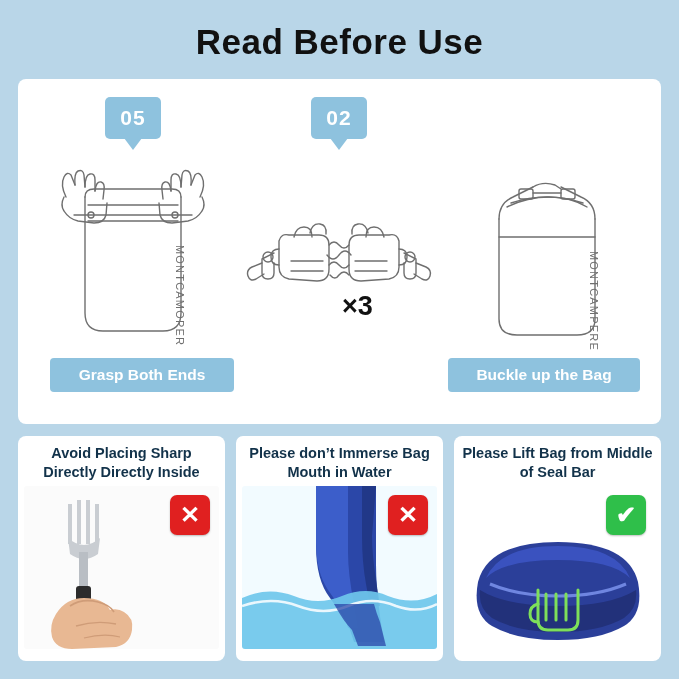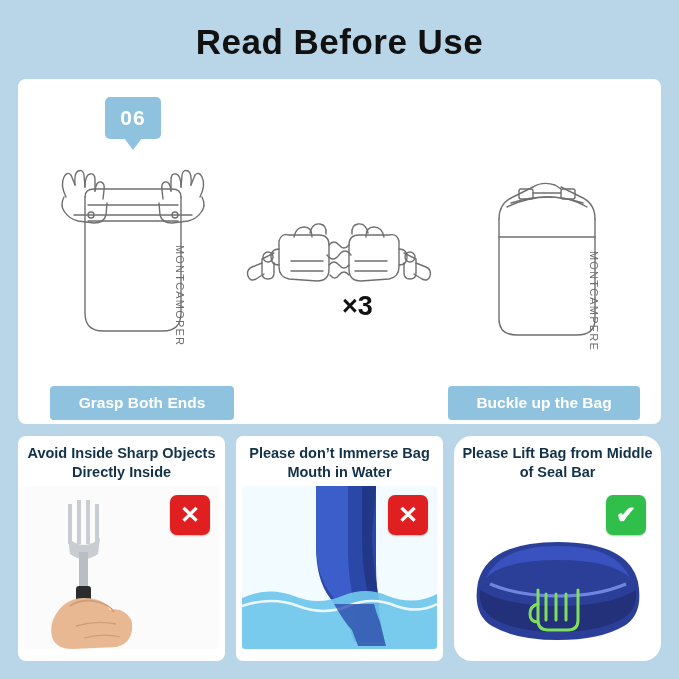--- a/index.html
+++ b/index.html
@@ -99,21 +99,20 @@
     font-weight: bold;
     font-size: 15.5px;
     line-height: 1.25;
     text-align: center;
     border-radius: 4px;
     box-sizing: border-box;
     display: flex;
     align-items: center;
     justify-content: center;
     padding: 6px 6px;
-    margin-top: 28px;
   }
   .cap-1 {
     left: 22px; top: 279px; width: 184px; height: 34px;
   }
   .cap-2 {
     left: 7px; top: 279px; width: 198px; height: 56px;
   }
   .cap-3 {
     left: 7px; top: 279px; width: 192px; height: 34px; text-align: center;
   }
@@ -137,21 +136,21 @@
     position: absolute;
     top: 0;
     width: 207px;
     height: 225px;
     background: #ffffff;
     border-radius: 8px;
     overflow: hidden;
   }
   .card-1 { left: 0; }
   .card-2 { left: 218px; border-radius: 7px; }
-  .card-3 { left: 436px; border-radius: 18px; }
+  .card-3 { left: 436px; }
   .card-title {
     height: 50px;
     padding: 4px 6px 0 6px;
     box-sizing: border-box;
     text-align: center;
     font-size: 14.5px;
     font-weight: bold;
     color: #12324a;
     line-height: 1.3;
     display: flex;
@@ -190,21 +189,21 @@
 <body>
 
 <div class="page">
 
   <div class="title">Read Before Use</div>
 
   <div class="steps-panel">
 
     <div class="step step-1">
       <div class="badge-wrap">
-        <div class="badge">06</div>
+        <div class="badge">05</div>
         <div class="badge-tail"></div>
       </div>
       <div class="illus">
         <svg width="210" height="205" viewBox="0 0 210 205">
           <g fill="none" stroke="#6f6f6f" stroke-width="1.4" stroke-linecap="round" stroke-linejoin="round">
 
             <path d="M57 52 L57 168 Q57 186 75 186 L135 186 Q153 186 153 168 L153 52"></path>
             <path d="M57 52 Q57 44 66 44 L144 44 Q153 44 153 52"></path>
 
             <path d="M60 60 L150 60"></path>
@@ -227,20 +226,24 @@
             <circle cx="63" cy="70" r="3"></circle>
             <circle cx="147" cy="70" r="3"></circle>
           </g>
           <text x="148" y="100" transform="rotate(90 148 100)" fill="#6f6f6f" font-family="Liberation Sans, sans-serif" font-size="11" letter-spacing="1.2">MONTCAMOPER</text>
         </svg>
       </div>
       <div class="caption cap-1">Grasp Both Ends</div>
     </div>
 
     <div class="step step-2">
+      <div class="badge-wrap">
+        <div class="badge">02</div>
+        <div class="badge-tail"></div>
+      </div>
       <div class="illus">
         <svg width="210" height="205" viewBox="0 0 210 205">
           <g fill="none" stroke="#6f6f6f" stroke-width="1.4" stroke-linecap="round" stroke-linejoin="round">
 
             <path d="M55 90 q-8 -2 -10 6 l0 26 q0 10 10 12 l28 2 q12 0 12 -12 l0 -24 q0 -10 -10 -10 z"></path>
             <path d="M60 92 q2 -10 10 -10 q8 0 8 10"></path>
             <path d="M76 88 q2 -10 10 -9 q7 1 6 10"></path>
             <path d="M45 104 q-8 0 -8 8 q0 8 8 8"></path>
             <path d="M57 116 l32 0"></path>
             <path d="M57 126 l32 0"></path>
@@ -292,21 +295,21 @@
           <text x="149" y="106" transform="rotate(90 149 106)" fill="#6f6f6f" font-family="Liberation Sans, sans-serif" font-size="11" letter-spacing="1.2">MONTCAMPERER</text>
         </svg>
       </div>
       <div class="caption cap-3">Buckle up the Bag</div>
     </div>
   </div>
 
   <div class="cards">
 
     <div class="card card-1">
-      <div class="card-title">Avoid Inside Sharp Objects Directly Inside</div>
+      <div class="card-title">Avoid Placing Sharp Directly Directly Inside</div>
       <div class="photo">
         <svg width="195" height="163" viewBox="0 0 195 163">
           <rect x="0" y="0" width="195" height="163" fill="#fbfbfb"></rect>
 
           <g>
             <rect x="44" y="18" width="4" height="40" fill="#c9cdd2"></rect>
             <rect x="53" y="14" width="4" height="44" fill="#c9cdd2"></rect>
             <rect x="62" y="14" width="4" height="44" fill="#c9cdd2"></rect>
             <rect x="71" y="18" width="4" height="40" fill="#c9cdd2"></rect>
             <path d="M44 52 q16 14 32 0 l-2 16 q-14 10 -28 0 z" fill="#c9cdd2"></path>

